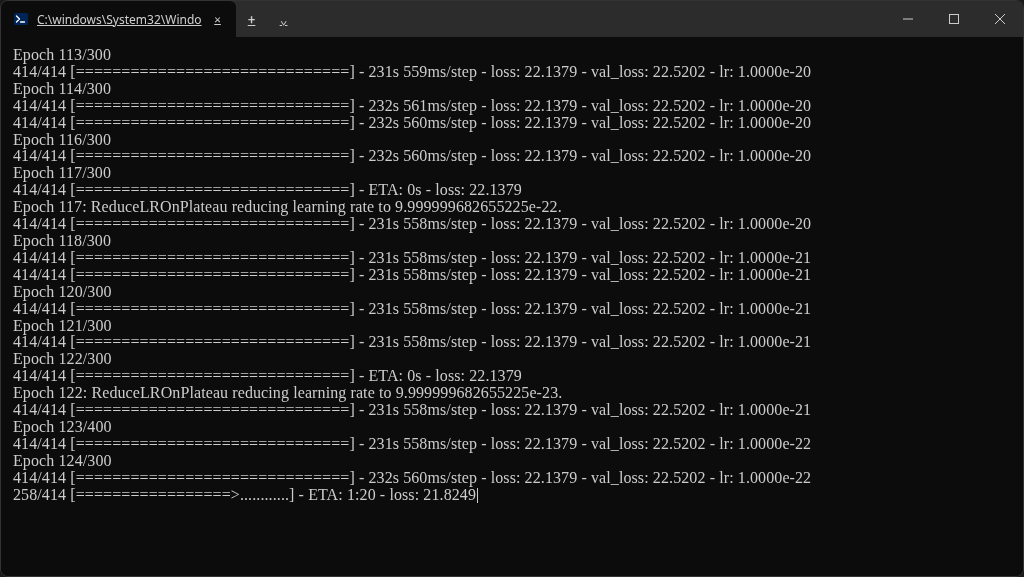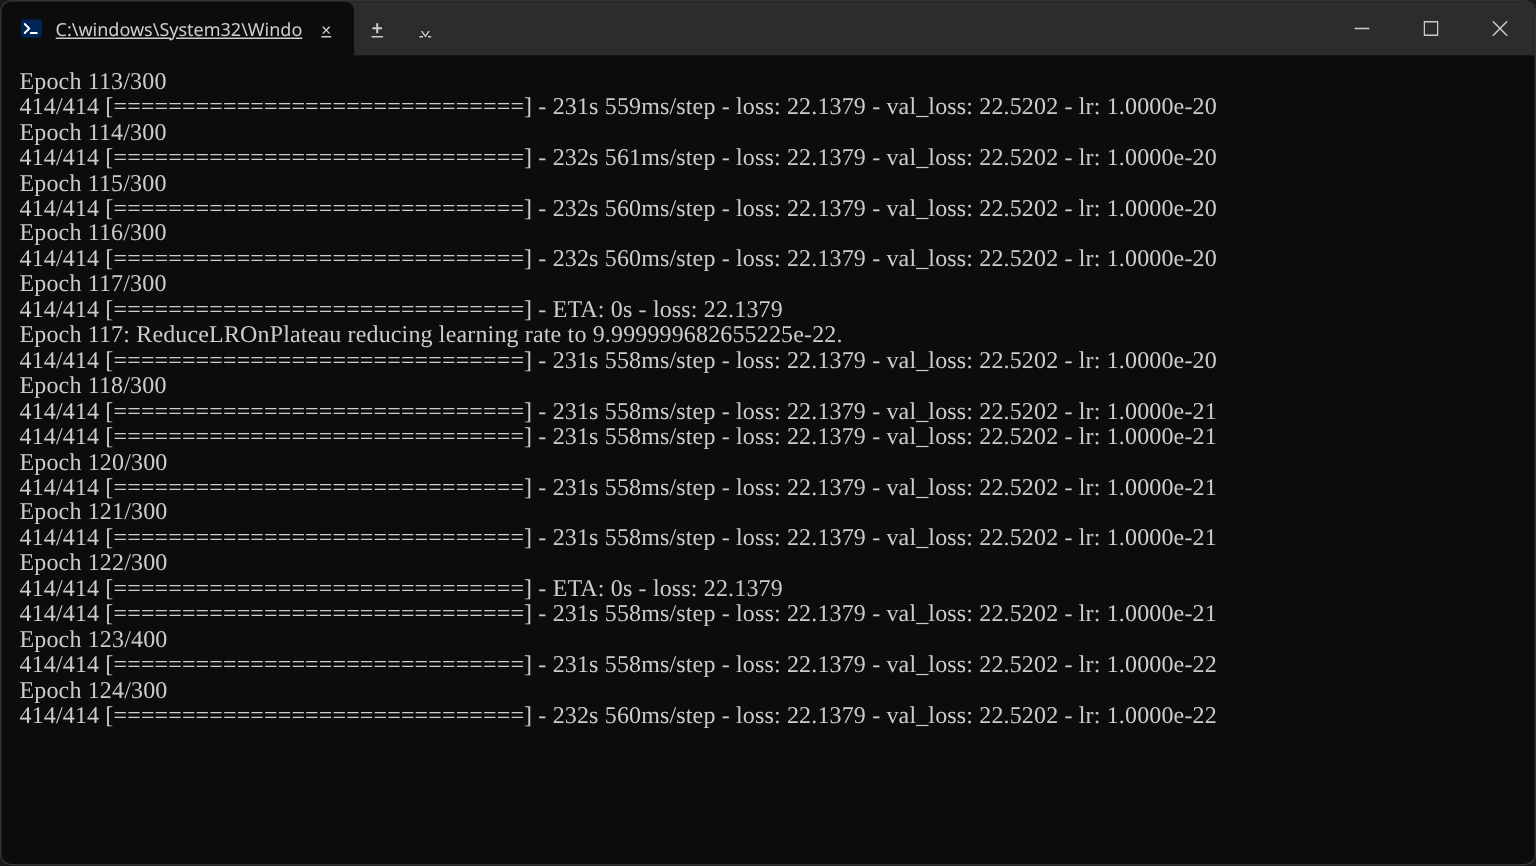--- a/index.html
+++ b/index.html
@@ -153,36 +153,37 @@
     </div>
   </div>
 </div>
 
 <div class="terminal">
   <div id="terminal-lines">
       <div class="line">Epoch 113/300</div>
       <div class="line">414/414 [==============================] - 231s 559ms/step - loss: 22.1379 - val_loss: 22.5202 - lr: 1.0000e-20</div>
       <div class="line">Epoch 114/300</div>
       <div class="line">414/414 [==============================] - 232s 561ms/step - loss: 22.1379 - val_loss: 22.5202 - lr: 1.0000e-20</div>
-      <div class="line">Epoch 115/300</div>
       <div class="line">414/414 [==============================] - 232s 560ms/step - loss: 22.1379 - val_loss: 22.5202 - lr: 1.0000e-20</div>
       <div class="line">Epoch 116/300</div>
       <div class="line">414/414 [==============================] - 232s 560ms/step - loss: 22.1379 - val_loss: 22.5202 - lr: 1.0000e-20</div>
       <div class="line">Epoch 117/300</div>
       <div class="line">414/414 [==============================] - ETA: 0s - loss: 22.1379</div>
       <div class="line">Epoch 117: ReduceLROnPlateau reducing learning rate to 9.999999682655225e-22.</div>
       <div class="line">414/414 [==============================] - 231s 558ms/step - loss: 22.1379 - val_loss: 22.5202 - lr: 1.0000e-20</div>
       <div class="line">Epoch 118/300</div>
       <div class="line">414/414 [==============================] - 231s 558ms/step - loss: 22.1379 - val_loss: 22.5202 - lr: 1.0000e-21</div>
       <div class="line">414/414 [==============================] - 231s 558ms/step - loss: 22.1379 - val_loss: 22.5202 - lr: 1.0000e-21</div>
       <div class="line">Epoch 120/300</div>
       <div class="line">414/414 [==============================] - 231s 558ms/step - loss: 22.1379 - val_loss: 22.5202 - lr: 1.0000e-21</div>
       <div class="line">Epoch 121/300</div>
       <div class="line">414/414 [==============================] - 231s 558ms/step - loss: 22.1379 - val_loss: 22.5202 - lr: 1.0000e-21</div>
       <div class="line">Epoch 122/300</div>
       <div class="line">414/414 [==============================] - ETA: 0s - loss: 22.1379</div>
+      <div class="line">Epoch 122: ReduceLROnPlateau reducing learning rate to 9.999999682655225e-23.</div>
       <div class="line">414/414 [==============================] - 231s 558ms/step - loss: 22.1379 - val_loss: 22.5202 - lr: 1.0000e-21</div>
       <div class="line">Epoch 123/400</div>
       <div class="line">414/414 [==============================] - 231s 558ms/step - loss: 22.1379 - val_loss: 22.5202 - lr: 1.0000e-22</div>
       <div class="line">Epoch 124/300</div>
       <div class="line">414/414 [==============================] - 232s 560ms/step - loss: 22.1379 - val_loss: 22.5202 - lr: 1.0000e-22</div>
+      <div class="line">258/414 [=================&gt;............] - ETA: 1:20 - loss: 21.8249<span class="cursor"></span></div>
     </div>
 </div>
 
 </body></html>

